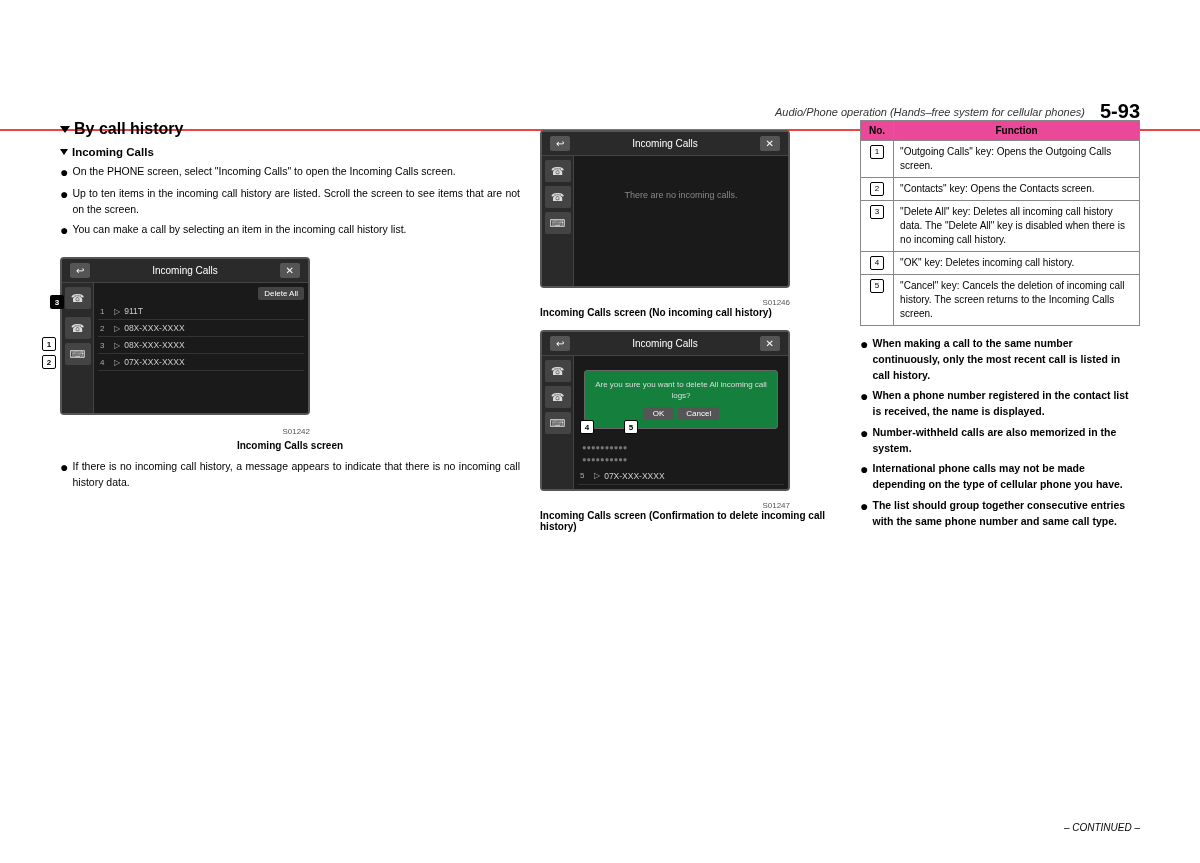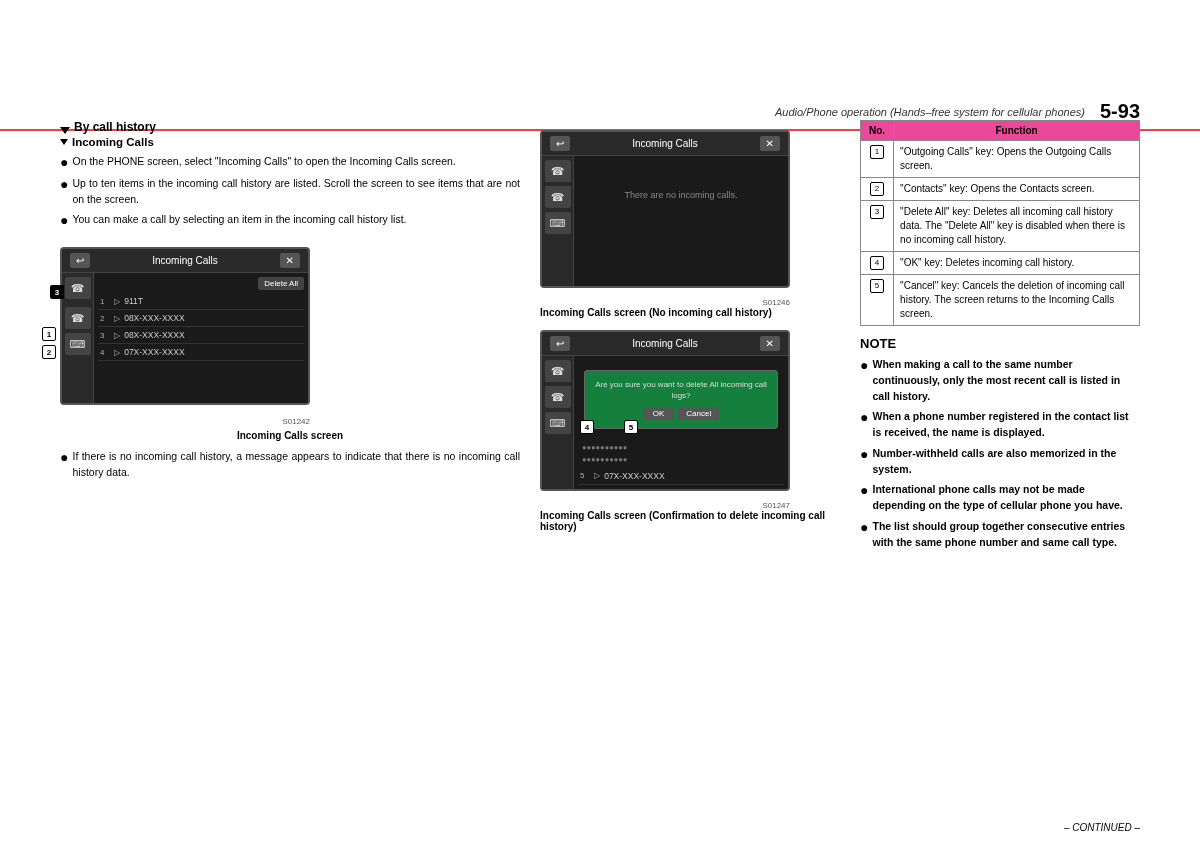--- a/index.html
+++ b/index.html
@@ -69,25 +69,25 @@
       flex-shrink: 0;
     }
 
     
     .right-column {
       flex: 1;
     }
 
     
     .section-heading {
-      font-size: 12px;
+      font-size: 16px;
       font-weight: bold;
-      margin-bottom: 2px;
-      display: flex;
-      align-items: flex-end;
+      margin-bottom: 8px;
+      display: flex;
+      align-items: center;
       gap: 4px;
     }
 
     .triangle-down {
       width: 0;
       height: 0;
       border-left: 5px solid transparent;
       border-right: 5px solid transparent;
       border-top: 7px solid #000;
       display: inline-block;
@@ -585,21 +585,20 @@
           <tr>
             <td class="no-cell">
               <div style="border:1.5px solid #000;width:14px;height:14px;display:flex;align-items:center;justify-content:center;font-size:8px;border-radius:2px;margin:0 auto;">5</div>
             </td>
             <td>"Cancel" key: Cancels the deletion of incoming call history. The screen returns to the Incoming Calls screen.</td>
           </tr>
         </tbody>
       </table>
 
       <div class="note-section">
-        <div class="note-heading">NOTE</div>
 
         <div class="note-item">
           <span class="bullet-dot">●</span>
           <span><strong>When making a call to the same number continuously, only the most recent call is listed in call history.</strong></span>
         </div>
         <div class="note-item">
           <span class="bullet-dot">●</span>
           <span><strong>When a phone number registered in the contact list is received, the name is displayed.</strong></span>
         </div>
         <div class="note-item">

